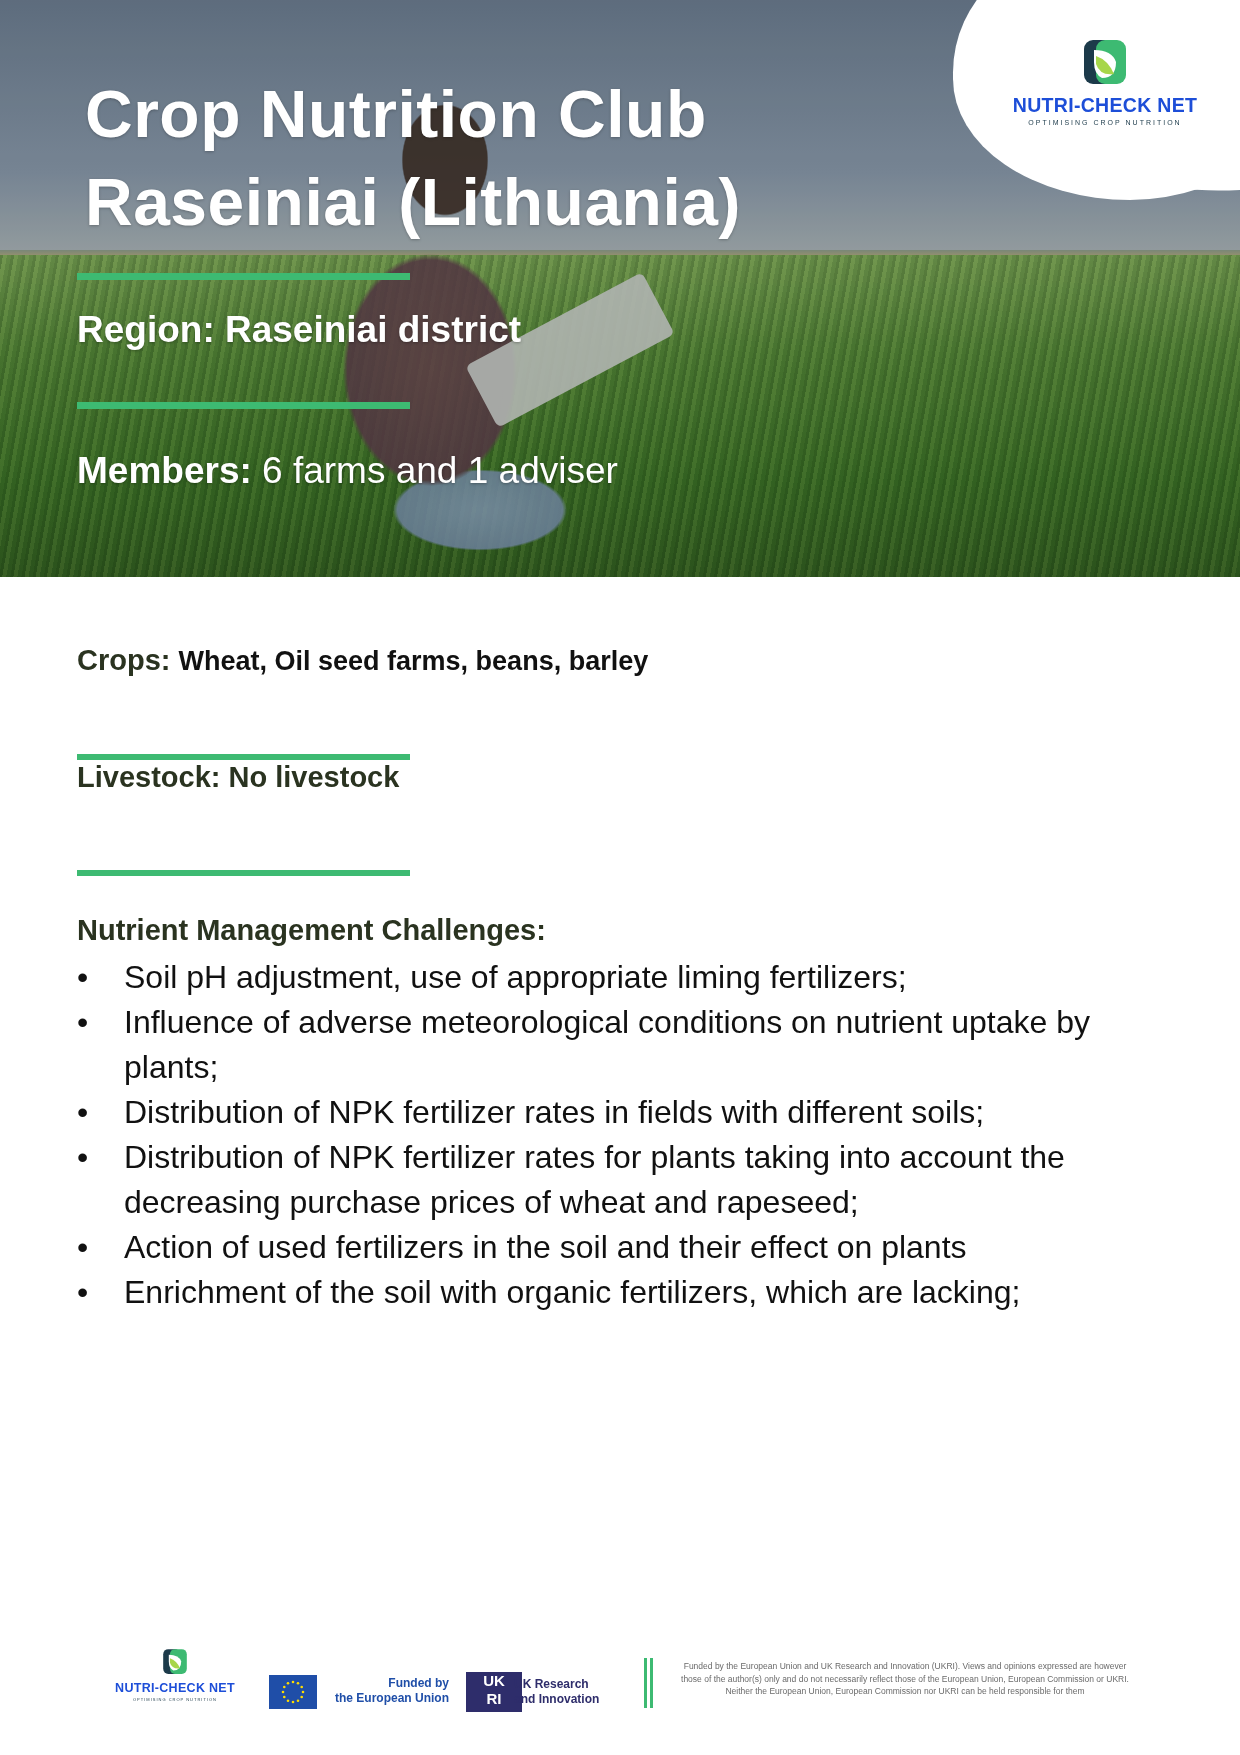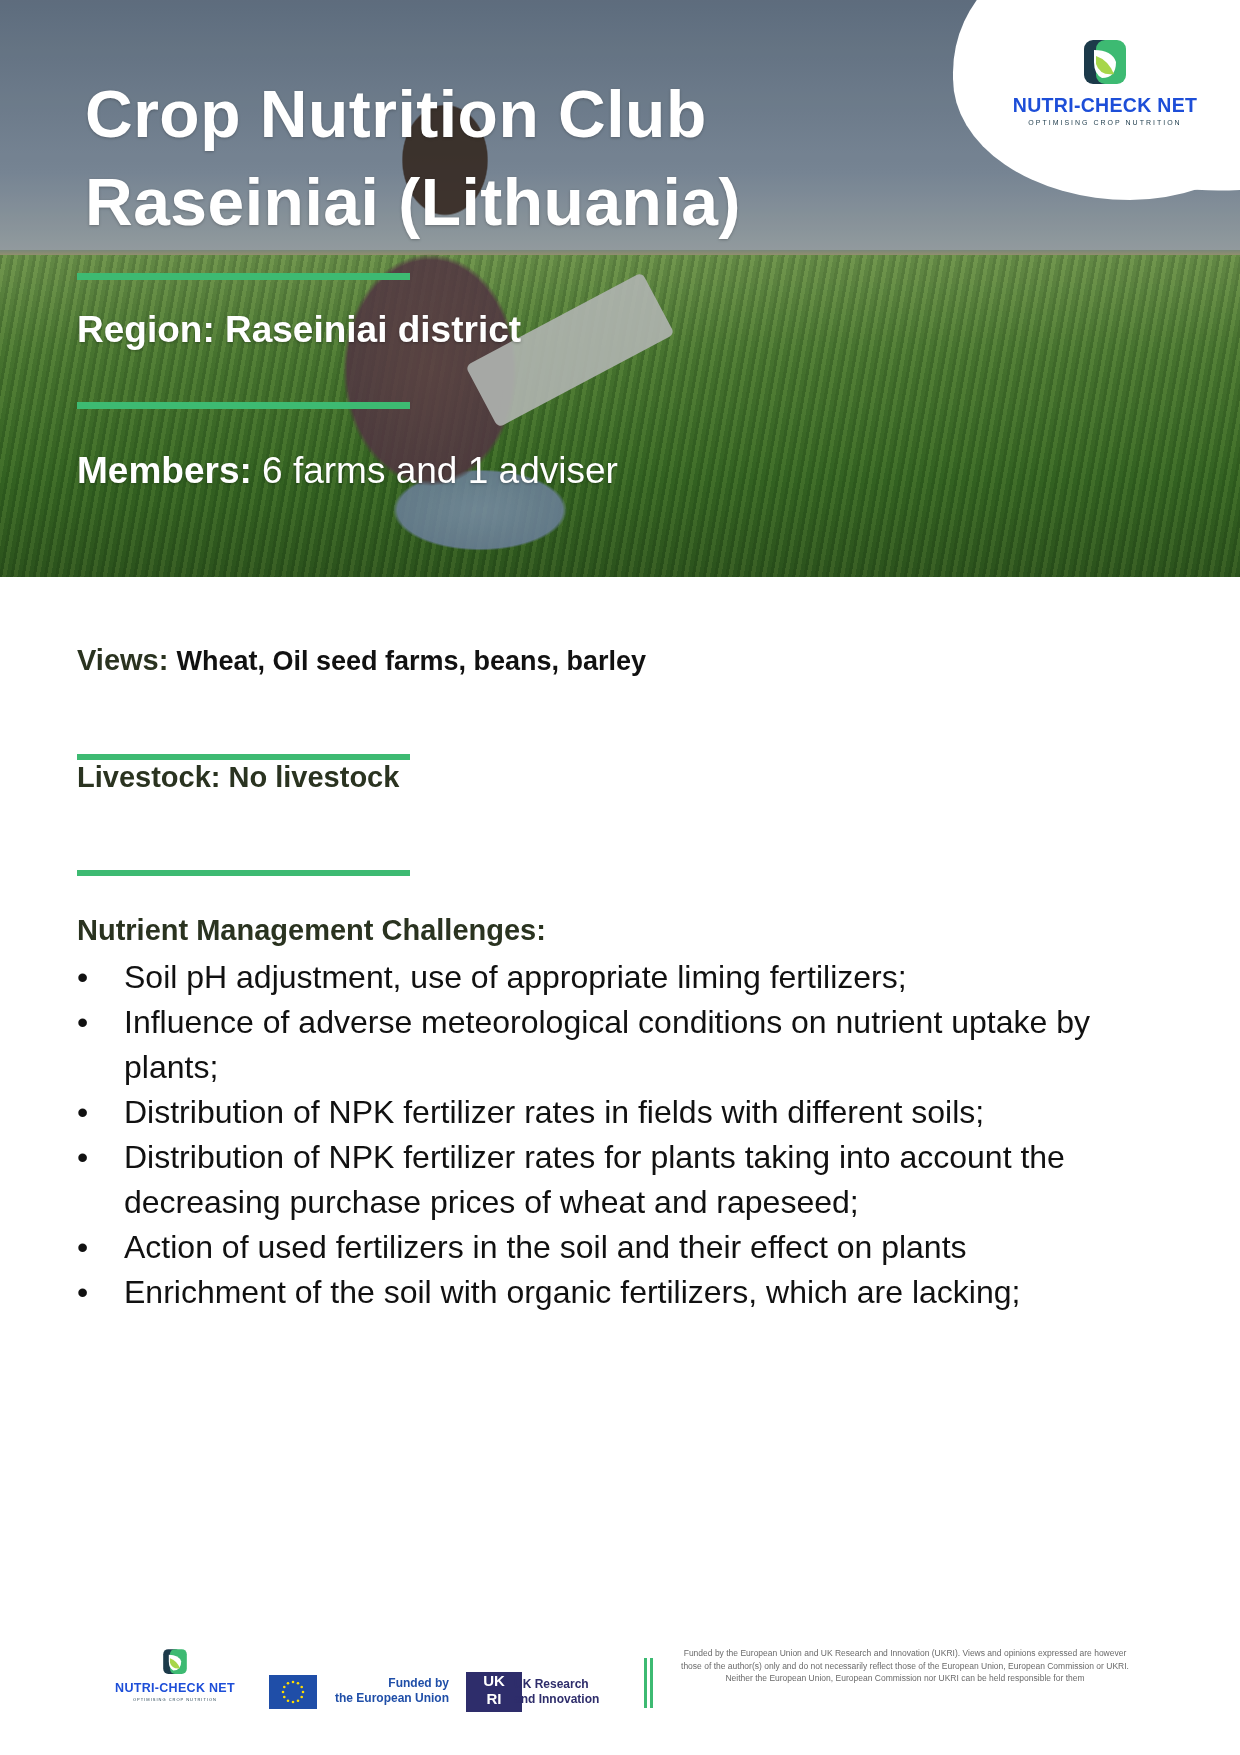--- a/index.html
+++ b/index.html
@@ -76,21 +76,21 @@
   .f-logo { position: absolute; left: 115px; top: 8px; width: 120px; text-align: center; }
   .f-logo .brand-name { font-size: 12.5px; margin-top: 2px; }
   .f-logo .brand-tag { font-size: 4px; letter-spacing: 1px; }
   .eu-flag { position: absolute; left: 269px; top: 35px; width: 48px; height: 34px; background: #1f4ea8; }
   .eu-text { position: absolute; left: 335px; top: 36px; font-size: 12px; font-weight: bold; color: #1f4ea8; line-height: 15px; text-align: right; }
   .ukri-box { position: absolute; left: 466px; top: 32px; width: 56px; height: 40px; background: #2e2d6b; color:#fff; font-weight:bold; font-size: 15px; line-height: 18px; text-align:center; }
   .ukri-text { position: absolute; left: 514px; top: 37px; font-size: 12px; font-weight: bold; color: #2e2d6b; line-height: 15px; }
   .v-bars { position: absolute; left: 644px; top: 18px; width: 10px; height: 50px; }
   .v-bars span { position: absolute; top: 0; width: 3px; height: 50px; background: #3dba72; }
   .disclaimer {
-    position: absolute; left: 680px; top: 7px; width: 450px; text-align: center;
+    position: absolute; left: 680px; top: 20px; width: 450px; text-align: center;
     font-size: 8.5px; line-height: 12.5px; color: #6a6a6a;
   }
 </style>
 </head>
 <body>
 
 <div class="hero">
   <div class="horizon"></div>
   <div class="field"></div>
   <div class="person"></div>
@@ -124,21 +124,21 @@
   <span>Region:</span>
   <span>Raseiniai district</span>
 </div>
 <div class="green-bar" style="top:402px;"></div>
 <div class="hero-line" style="top:450px;">
   <span>Members:</span>
   <span class="val">6 farms and 1 adviser</span>
 </div>
 
 <div class="section-line" style="top:644px;">
-  <span class="label">Views:</span>
+  <span class="label">Crops:</span>
   <span class="val-black" style="font-size:27px;">Wheat, Oil seed farms, beans, barley</span>
 </div>
 <div class="green-bar" style="top:754px; height:6px;"></div>
 <div class="section-line" style="top:753px;margin-top:8px;">
   <span class="label">Livestock:</span>
   <span class="label">No livestock</span>
 </div>
 <div class="green-bar" style="top:870px; height:6px;"></div>
 
 <div class="challenges-title">Nutrient Management Challenges:</div>

